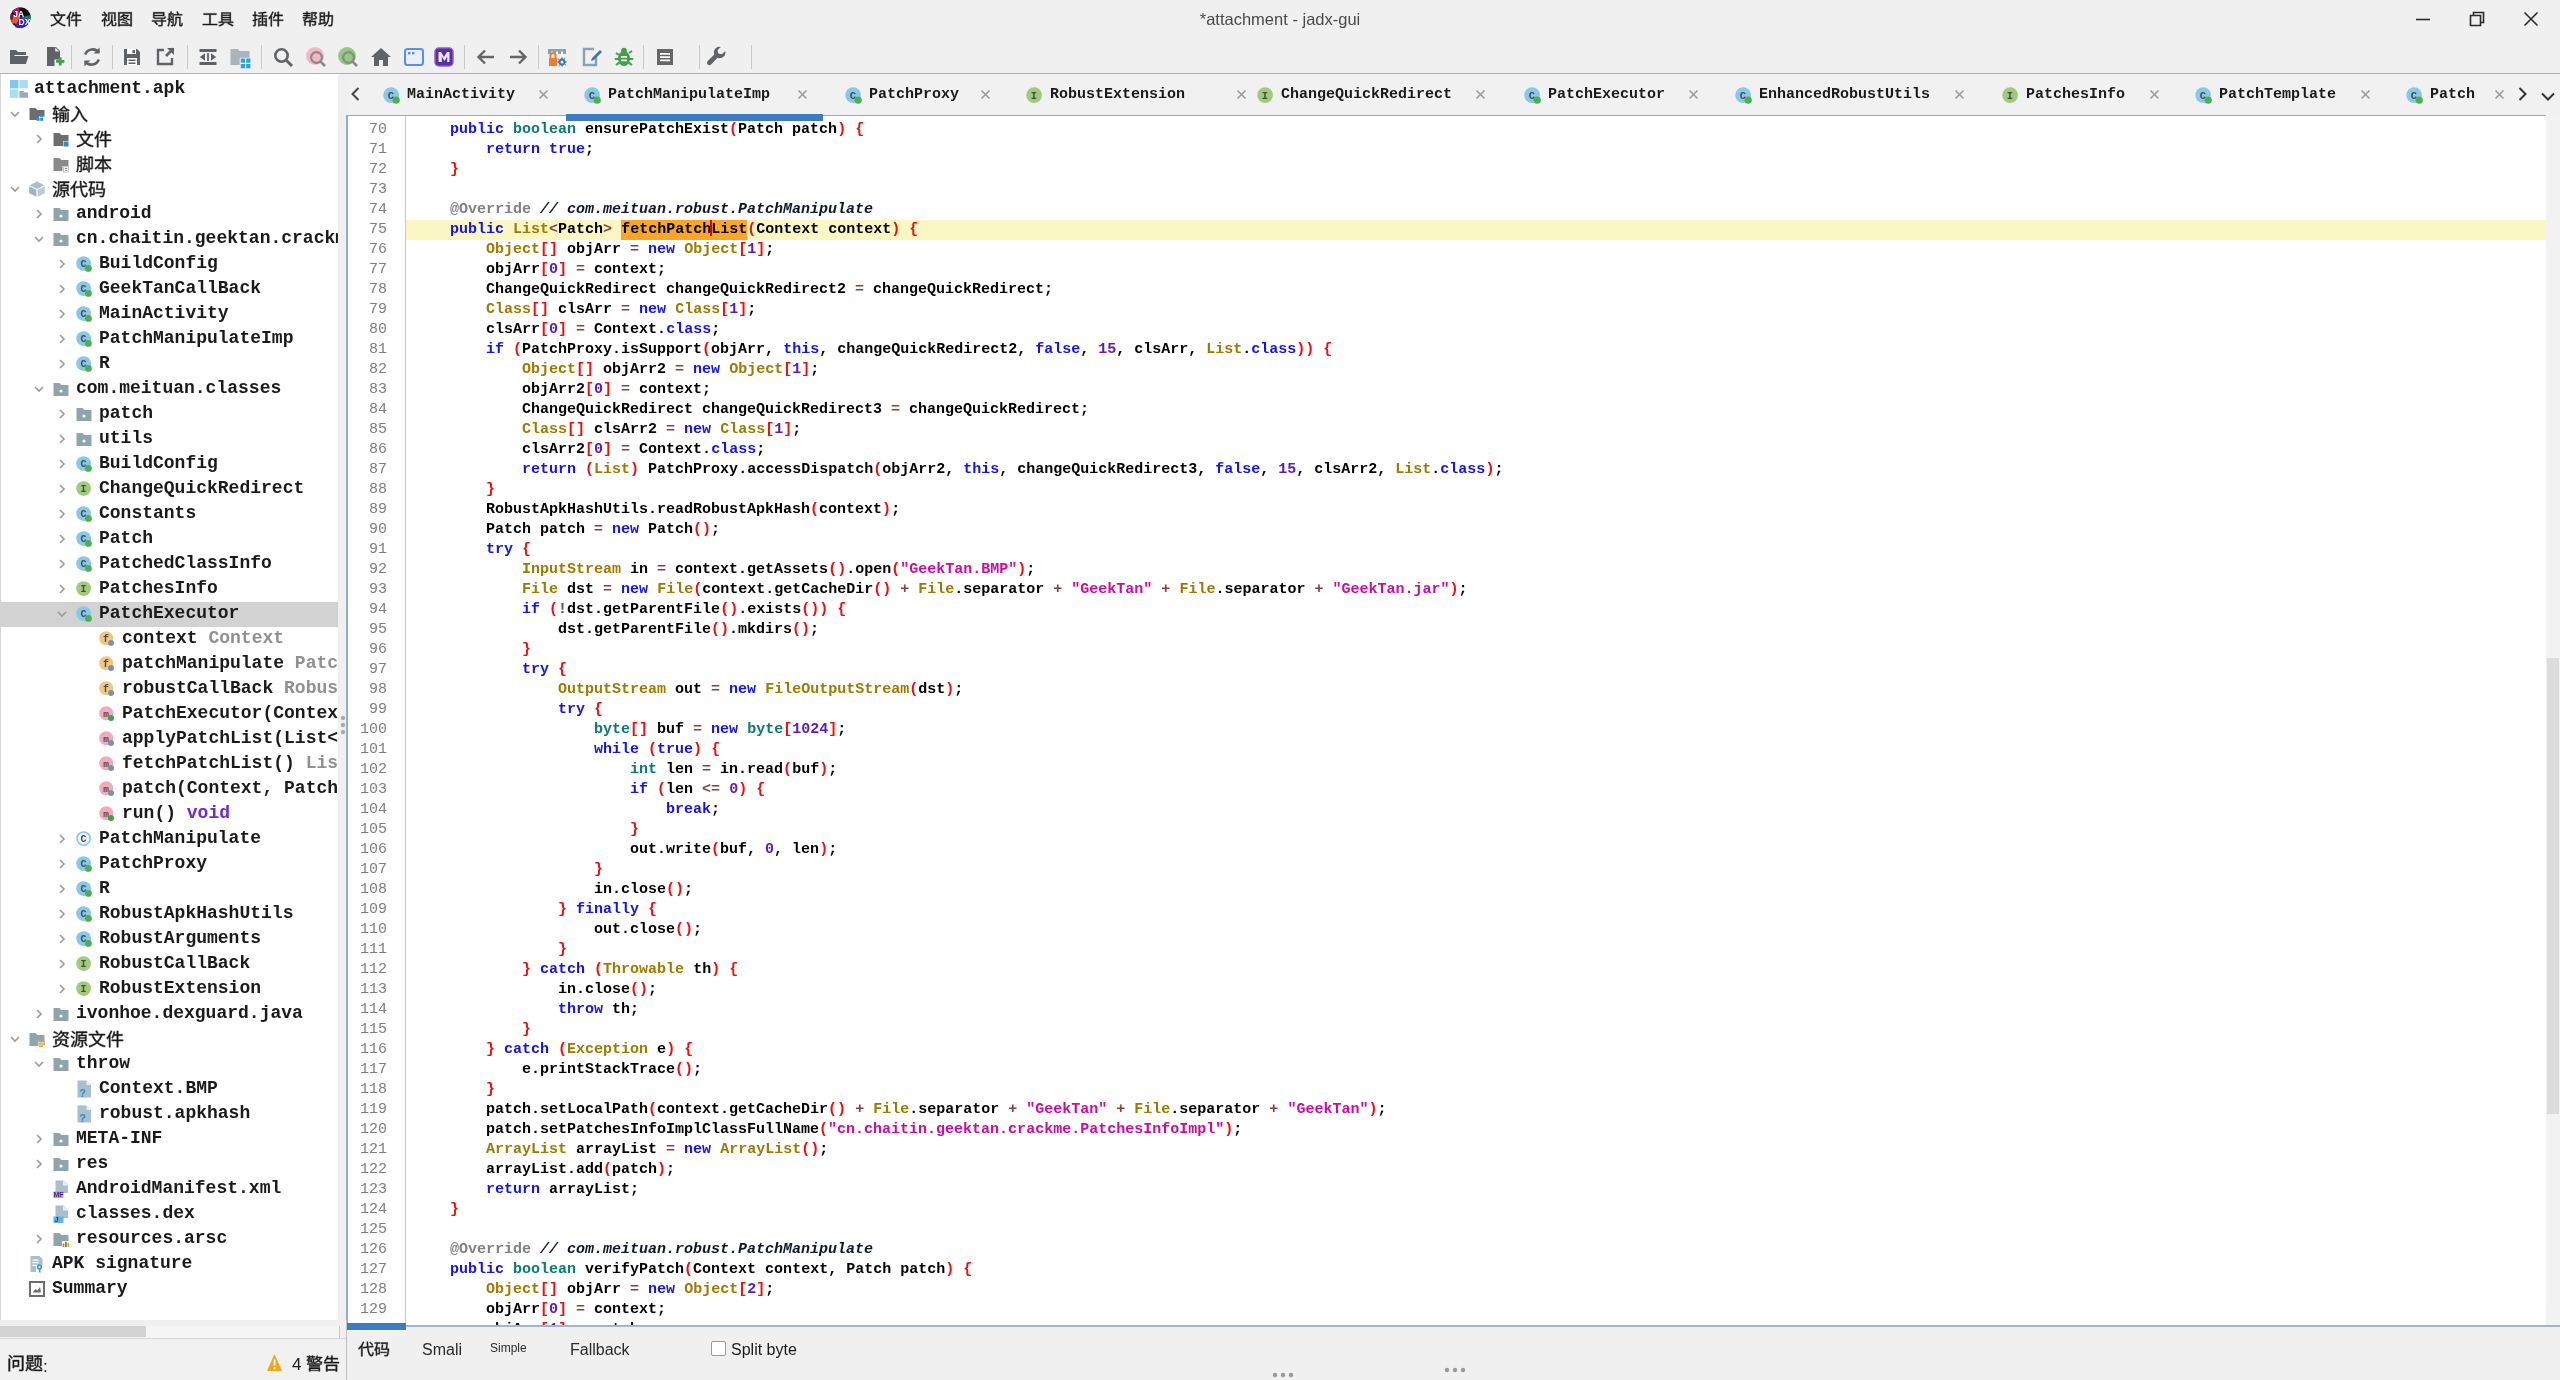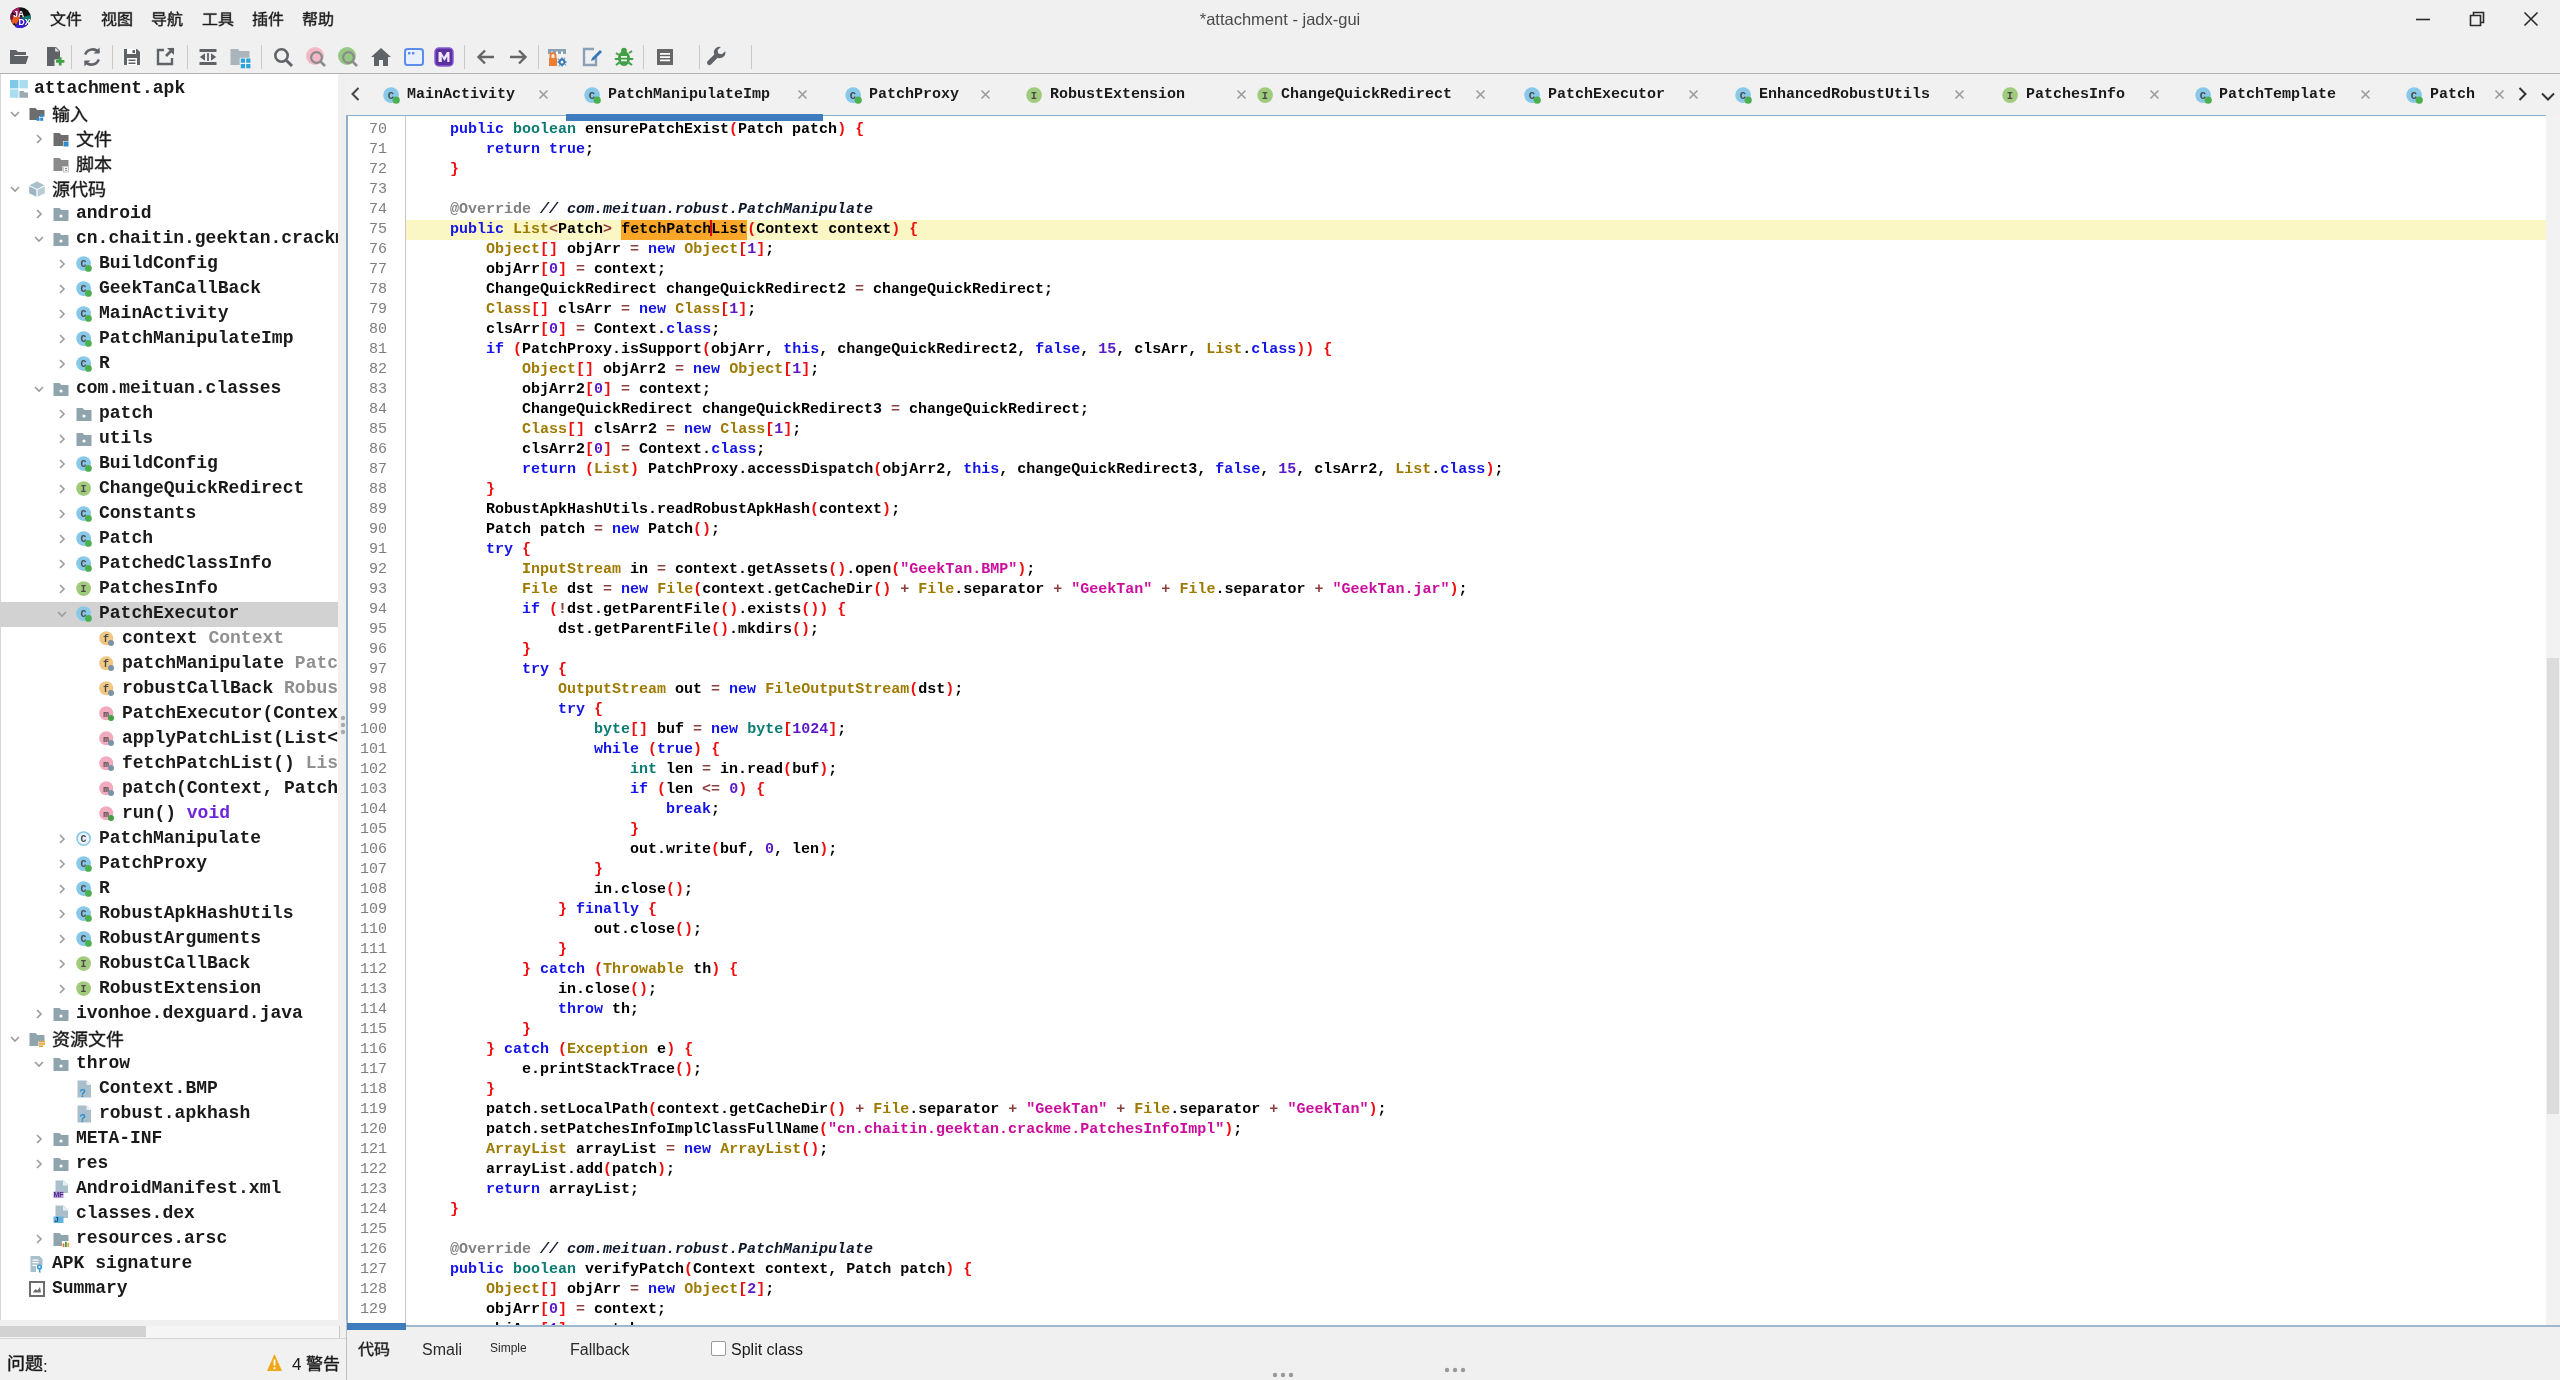--- a/index.html
+++ b/index.html
@@ -858,21 +858,21 @@
 <div class="abs" style="left:347px;top:1323px;width:59px;height:7px;background:#3e7cbe"></div>
 <div class="abs" style="left:358px;top:1341px"><svg class="cj" style="width:16px;height:16px;vertical-align:0px" viewBox="0 0 100 100">
       <path fill="#1a1a1a" stroke="#1a1a1a" stroke-width="2.5" d="M72 10C77 15 84 22 88 26L94 22C90 18 83 11 77 6ZM55 5C55 16 56 26 57 35L32 38L34 45L58 42C61 74 69 95 86 96C91 96 95 91 98 74C96 73 93 71 91 70C90 81 89 87 86 87C75 86 68 68 65 41L96 38L94 30L64 34C63 25 63 16 62 5ZM31 5C25 21 14 36 2 46C3 48 6 52 6 53C11 49 16 44 20 39V96H28V28C32 21 35 14 38 7Z"></path>
     </svg><svg class="cj" style="width:16px;height:16px;vertical-align:0px" viewBox="0 0 100 100">
       <path fill="#1a1a1a" stroke="#1a1a1a" stroke-width="2.5" d="M41 68V74H79V68ZM49 23C48 33 47 46 46 54H48L86 54C84 76 82 85 80 88C79 89 78 89 76 89C74 89 70 89 65 88C66 90 67 93 67 95C72 96 76 96 79 95C82 95 84 94 86 92C89 89 92 78 94 51C94 50 94 48 94 48H82C83 36 85 20 86 10L80 10L79 10H44V17H78C77 26 76 38 74 48H54C55 40 56 31 56 24ZM5 9V16H17C14 32 10 46 3 55C4 57 6 61 6 63C8 61 10 58 12 55V91H18V83H36V40H18C21 33 23 24 24 16H39V9ZM18 47H30V77H18Z"></path>
     </svg></div>
 <div class="abs" style="left:422px;top:1341px;font-size:16px;color:#2a2a2a">Smali</div>
 <div class="abs" style="left:490px;top:1341px;font-size:12px;color:#2a2a2a">Simple</div>
 <div class="abs" style="left:570px;top:1341px;font-size:16px;color:#2a2a2a">Fallback</div>
 <div class="abs" style="left:711px;top:1341px;width:15px;height:15px;background:#fff;border:1.5px solid #999;border-radius:2px"></div>
-<div class="abs" style="left:731px;top:1341px;font-size:16px;color:#1a1a1a">Split class</div>
+<div class="abs" style="left:731px;top:1341px;font-size:16px;color:#1a1a1a">Split byte</div>
 <svg class="abs" style="left:1271px;top:1371px;width:24px;height:8px" viewBox="0 0 24 8">
     <g fill="#999">
       <circle cx="4" cy="4" r="2.2"></circle>
       <circle cx="12" cy="4" r="2.2"></circle>
       <circle cx="20" cy="4" r="2.2"></circle>
     </g>
   </svg>
 <svg class="abs" style="left:1443px;top:1366px;width:24px;height:8px" viewBox="0 0 24 8">
     <g fill="#999">
       <circle cx="4" cy="4" r="2.2"></circle>

